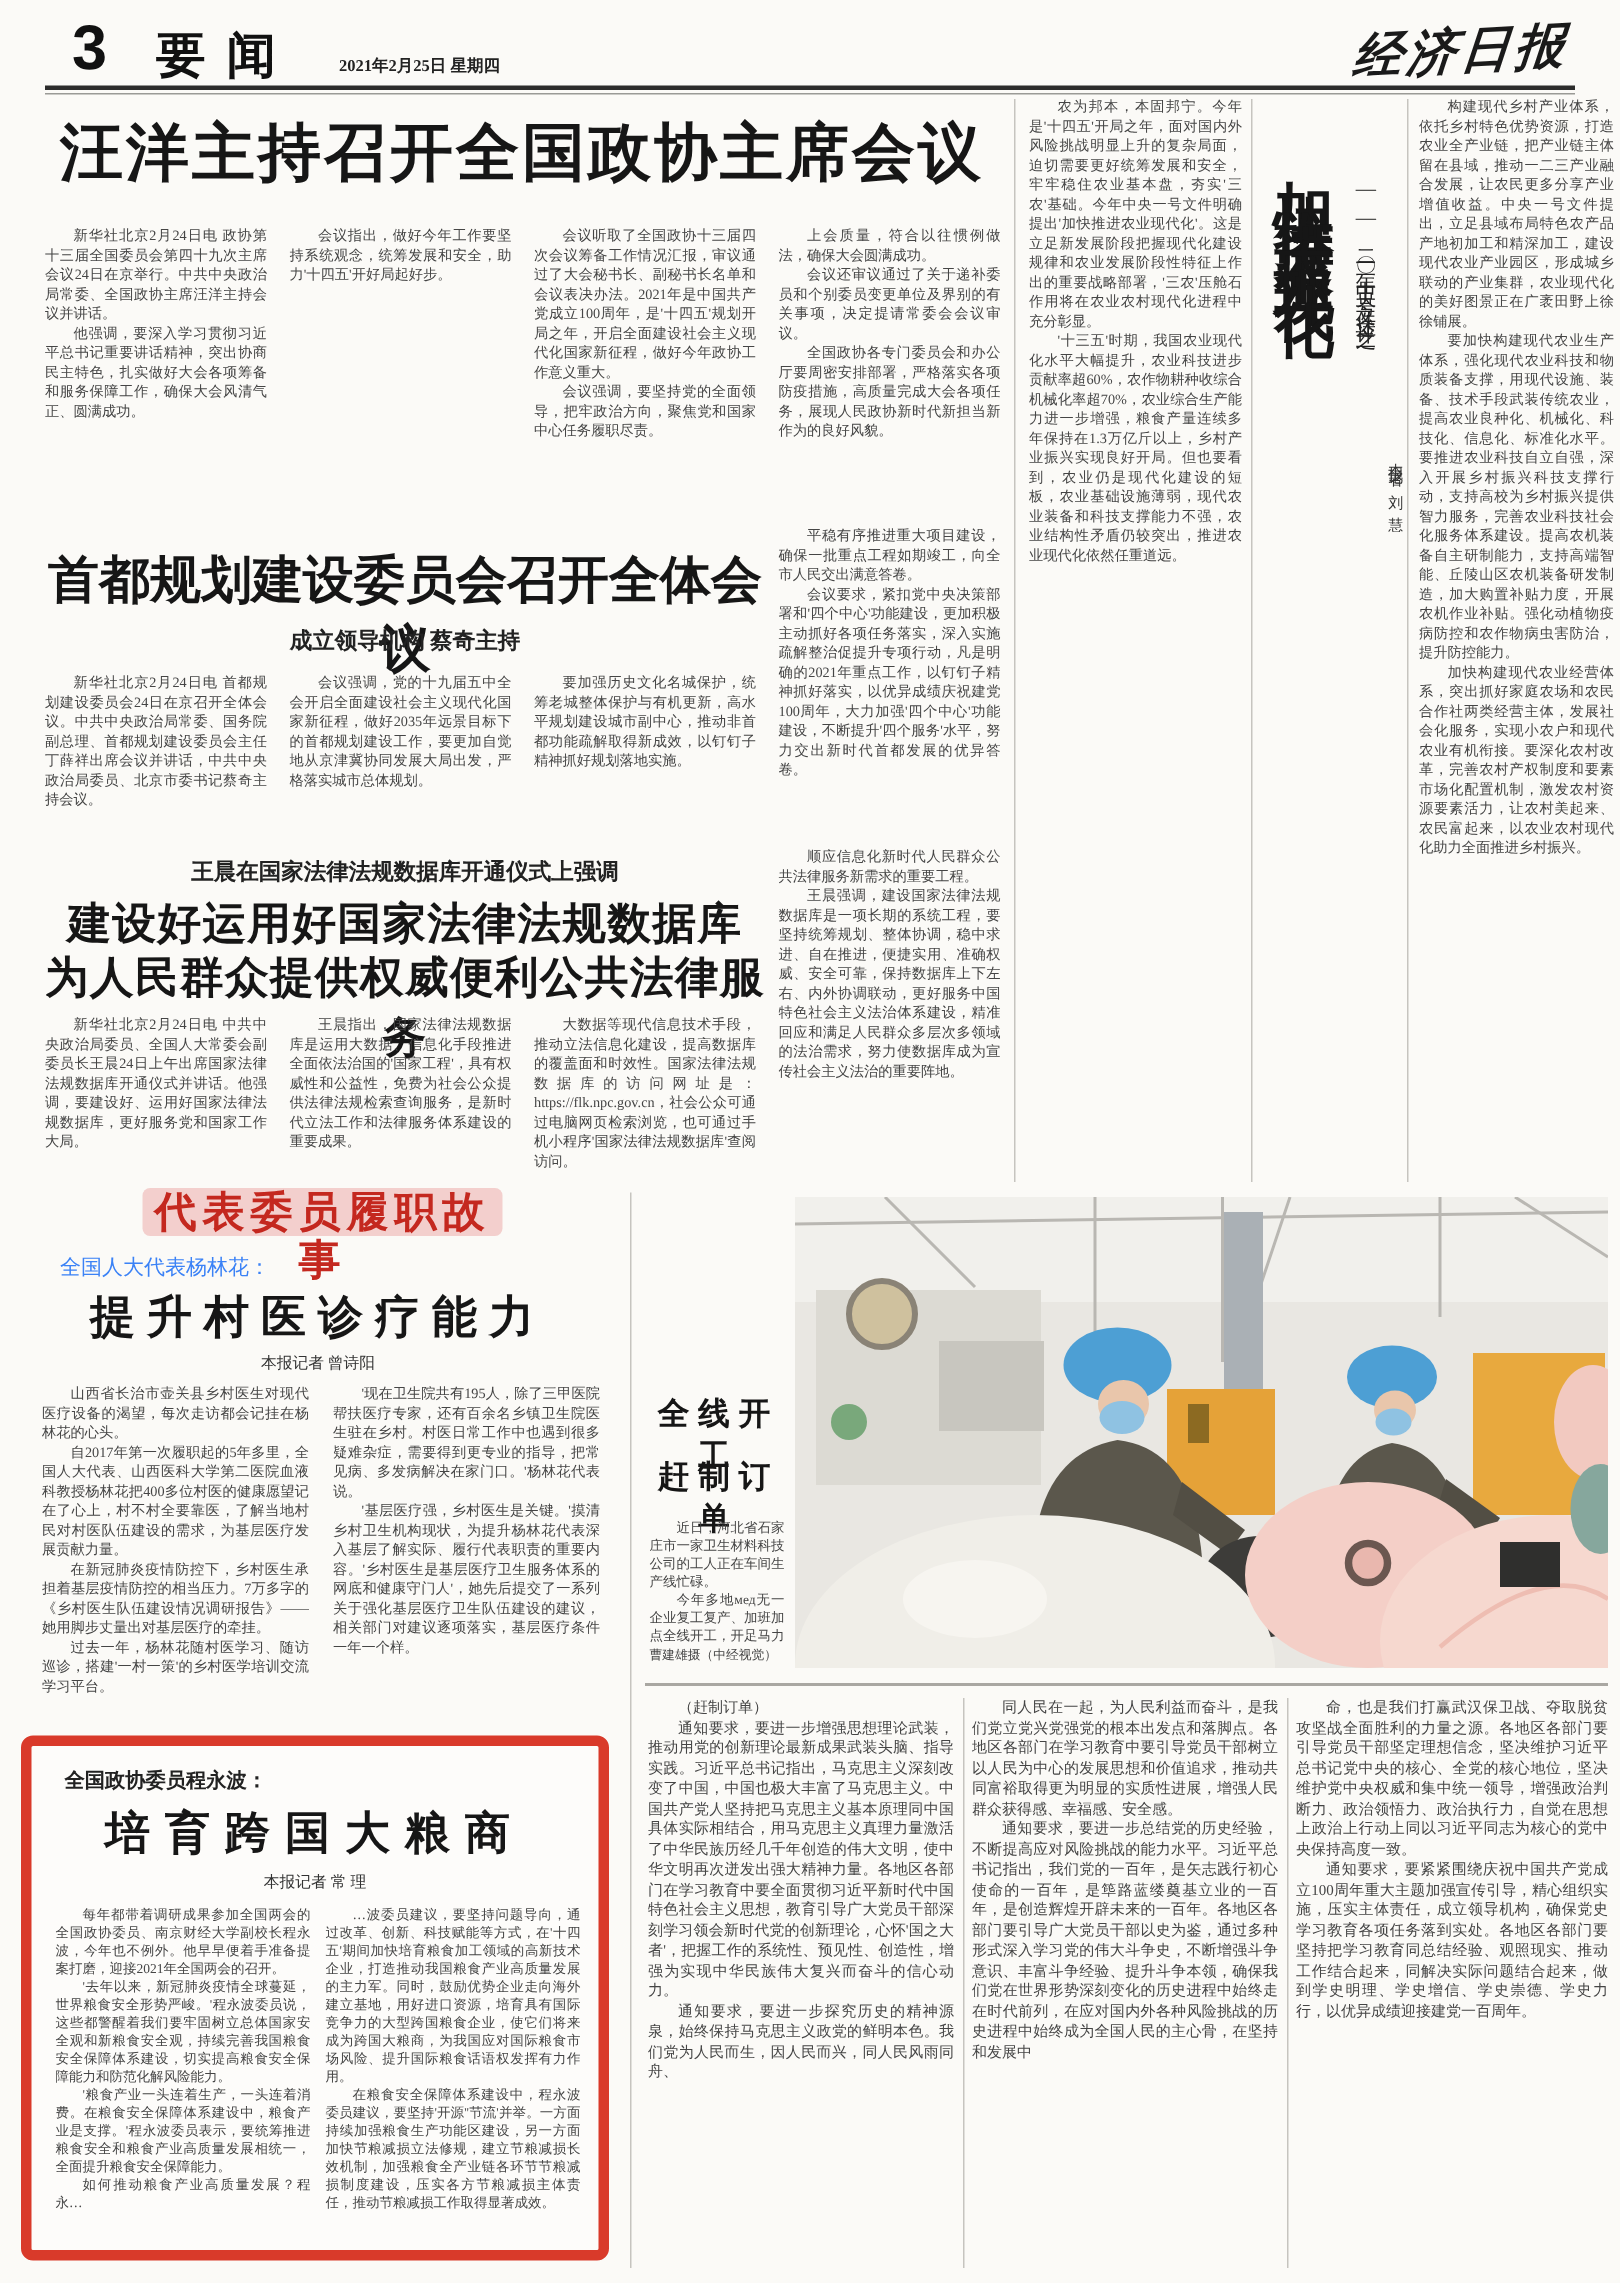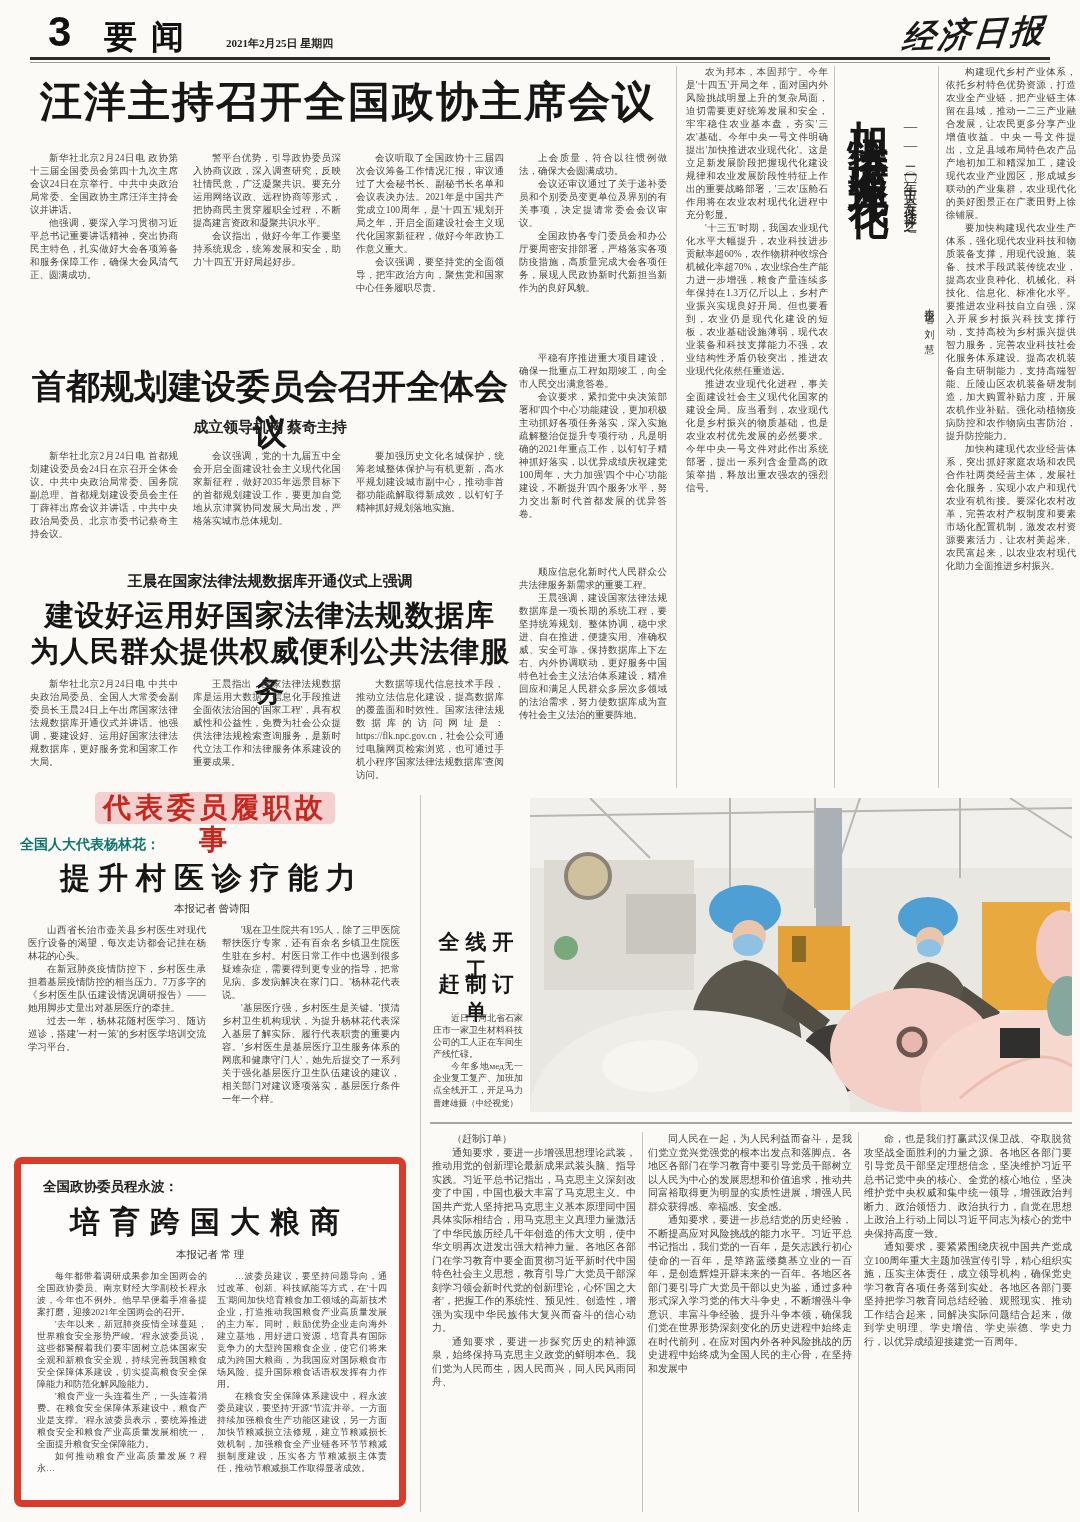--- a/index.html
+++ b/index.html
@@ -54,21 +54,20 @@
   <div class="abs vline" style="left:676px;top:66px;height:722px;"></div>
   <div class="abs vline" style="left:834px;top:66px;height:722px;"></div>
   <div class="abs vline" style="left:938px;top:66px;height:722px;"></div>
 
   <div class="abs h1" style="left:30px;width:636px;top:74px;font-size:42px;letter-spacing:2px;">汪洋主持召开全国政协主席会议</div>
   <div class="abs col" style="left:30px;top:152px;width:148px;height:196px;">
       <p>新华社北京2月24日电 政协第十三届全国委员会第四十九次主席会议24日在京举行。中共中央政治局常委、全国政协主席汪洋主持会议并讲话。</p>
       <p>他强调，要深入学习贯彻习近平总书记重要讲话精神，突出协商民主特色，扎实做好大会各项筹备和服务保障工作，确保大会风清气正、圆满成功。</p>
     </div>
   <div class="abs col" style="left:193px;top:152px;width:148px;height:196px;">
-      <p>警平台优势，引导政协委员深入协商议政，深入调查研究，反映社情民意，广泛凝聚共识。要充分运用网络议政、远程协商等形式，把协商民主贯穿履职全过程，不断提高建言资政和凝聚共识水平。</p>
       <p>会议指出，做好今年工作要坚持系统观念，统筹发展和安全，助力'十四五'开好局起好步。</p>
     </div>
   <div class="abs col" style="left:356px;top:152px;width:148px;height:196px;">
       <p>会议听取了全国政协十三届四次会议筹备工作情况汇报，审议通过了大会秘书长、副秘书长名单和会议表决办法。2021年是中国共产党成立100周年，是'十四五'规划开局之年，开启全面建设社会主义现代化国家新征程，做好今年政协工作意义重大。</p>
       <p>会议强调，要坚持党的全面领导，把牢政治方向，聚焦党和国家中心任务履职尽责。</p>
     </div>
   <div class="abs col" style="left:519px;top:152px;width:148px;height:196px;">
       <p>上会质量，符合以往惯例做法，确保大会圆满成功。</p>
       <p>会议还审议通过了关于递补委员和个别委员变更单位及界别的有关事项，决定提请常委会会议审议。</p>
       <p>全国政协各专门委员会和办公厅要周密安排部署，严格落实各项防疫措施，高质量完成大会各项任务，展现人民政协新时代新担当新作为的良好风貌。</p>
@@ -103,37 +102,37 @@
       <p>大数据等现代信息技术手段，推动立法信息化建设，提高数据库的覆盖面和时效性。国家法律法规数据库的访问网址是：https://flk.npc.gov.cn，社会公众可通过电脑网页检索浏览，也可通过手机小程序'国家法律法规数据库'查阅访问。</p>
     </div>
   <div class="abs col" style="left:519px;top:566px;width:148px;height:220px;">
       <p>顺应信息化新时代人民群众公共法律服务新需求的重要工程。</p>
       <p>王晨强调，建设国家法律法规数据库是一项长期的系统工程，要坚持统筹规划、整体协调，稳中求进、自在推进，便捷实用、准确权威、安全可靠，保持数据库上下左右、内外协调联动，更好服务中国特色社会主义法治体系建设，精准回应和满足人民群众多层次多领域的法治需求，努力使数据库成为宣传社会主义法治的重要阵地。</p>
     </div>
 
   <div class="abs col" style="left:686px;top:66px;width:142px;height:722px;">
       <p>农为邦本，本固邦宁。今年是'十四五'开局之年，面对国内外风险挑战明显上升的复杂局面，迫切需要更好统筹发展和安全，牢牢稳住农业基本盘，夯实'三农'基础。今年中央一号文件明确提出'加快推进农业现代化'。这是立足新发展阶段把握现代化建设规律和农业发展阶段性特征上作出的重要战略部署，'三农'压舱石作用将在农业农村现代化进程中充分彰显。</p>
       <p>'十三五'时期，我国农业现代化水平大幅提升，农业科技进步贡献率超60%，农作物耕种收综合机械化率超70%，农业综合生产能力进一步增强，粮食产量连续多年保持在1.3万亿斤以上，乡村产业振兴实现良好开局。但也要看到，农业仍是现代化建设的短板，农业基础设施薄弱，现代农业装备和科技支撑能力不强，农业结构性矛盾仍较突出，推进农业现代化依然任重道远。</p>
-      <p>推进农业现代化进程，事关全面建设社会主义现代化国家的建设全局。应当看到，农业现代化是乡村振兴的物质基础，也是农业农村优先发展的必然要求。今年中央一号文件对此作出系统部署，提出一系列含金量高的政策举措，释放出重农强农的强烈信号。</p>
     </div>
   <div class="abs vert vtitle" style="left:842px;top:88px;height:420px;">加快推进农业现代化</div>
   <div class="abs vert vsub" style="left:901px;top:118px;height:320px;">——二〇二一年中央一号文件述评之二</div>
   <div class="abs vert vby" style="left:922px;top:300px;height:120px;">本报记者 刘 慧</div>
   <div class="abs col" style="left:946px;top:66px;width:130px;height:722px;">
       <p>构建现代乡村产业体系，依托乡村特色优势资源，打造农业全产业链，把产业链主体留在县域，推动一二三产业融合发展，让农民更多分享产业增值收益。中央一号文件提出，立足县域布局特色农产品产地初加工和精深加工，建设现代农业产业园区，形成城乡联动的产业集群，农业现代化的美好图景正在广袤田野上徐徐铺展。</p>
       <p>要加快构建现代农业生产体系，强化现代农业科技和物质装备支撑，用现代设施、装备、技术手段武装传统农业，提高农业良种化、机械化、科技化、信息化、标准化水平。要推进农业科技自立自强，深入开展乡村振兴科技支撑行动，支持高校为乡村振兴提供智力服务，完善农业科技社会化服务体系建设。提高农机装备自主研制能力，支持高端智能、丘陵山区农机装备研发制造，加大购置补贴力度，开展农机作业补贴。强化动植物疫病防控和农作物病虫害防治，提升防控能力。</p>
       <p>加快构建现代农业经营体系，突出抓好家庭农场和农民合作社两类经营主体，发展社会化服务，实现小农户和现代农业有机衔接。要深化农村改革，完善农村产权制度和要素市场化配置机制，激发农村资源要素活力，让农村美起来、农民富起来，以农业农村现代化助力全面推进乡村振兴。</p>
     </div>
 
   <div class="abs banner" style="left:95px;top:792px;width:240px;height:32px;">代表委员履职故事</div>
-  <div class="abs" style="left:20px;top:836px;font-size:14px;font-weight:bold;color:#0f766e;">全国人大代表杨林花：</div>
+  <div class="abs" style="left:40px;top:836px;font-size:14px;font-weight:normal;color:#3b82f6;">全国人大代表杨林花：</div>
   <div class="abs h1" style="left:22px;width:380px;top:858px;font-size:30px;letter-spacing:8px;">提升村医诊疗能力</div>
   <div class="abs byline" style="left:22px;width:380px;top:902px;font-size:10.5px;">本报记者 曾诗阳</div>
   <div class="abs col" style="left:28px;top:924px;width:178px;height:230px;">
       <p>山西省长治市壶关县乡村医生对现代医疗设备的渴望，每次走访都会记挂在杨林花的心头。</p>
+      <p>自2017年第一次履职起的5年多里，全国人大代表、山西医科大学第二医院血液科教授杨林花把400多位村医的健康愿望记在了心上，村不村全要靠医，了解当地村民对村医队伍建设的需求，为基层医疗发展贡献力量。</p>
       <p>在新冠肺炎疫情防控下，乡村医生承担着基层疫情防控的相当压力。7万多字的《乡村医生队伍建设情况调研报告》——她用脚步丈量出对基层医疗的牵挂。</p>
       <p>过去一年，杨林花随村医学习、随访巡诊，搭建'一村一策'的乡村医学培训交流学习平台。</p>
     </div>
   <div class="abs col" style="left:222px;top:924px;width:178px;height:230px;">
       <p>'现在卫生院共有195人，除了三甲医院帮扶医疗专家，还有百余名乡镇卫生院医生驻在乡村。村医日常工作中也遇到很多疑难杂症，需要得到更专业的指导，把常见病、多发病解决在家门口。'杨林花代表说。</p>
       <p>'基层医疗强，乡村医生是关键。'摸清乡村卫生机构现状，为提升杨林花代表深入基层了解实际、履行代表职责的重要内容。'乡村医生是基层医疗卫生服务体系的网底和健康守门人'，她先后提交了一系列关于强化基层医疗卫生队伍建设的建议，相关部门对建议逐项落实，基层医疗条件一年一个样。</p>
     </div>
   <div class="abs vline" style="left:420px;top:795px;height:717px;"></div>
 
   <div class="abs captitle" style="left:433px;top:928px;width:92px;text-align:center;">全线开工</div>

